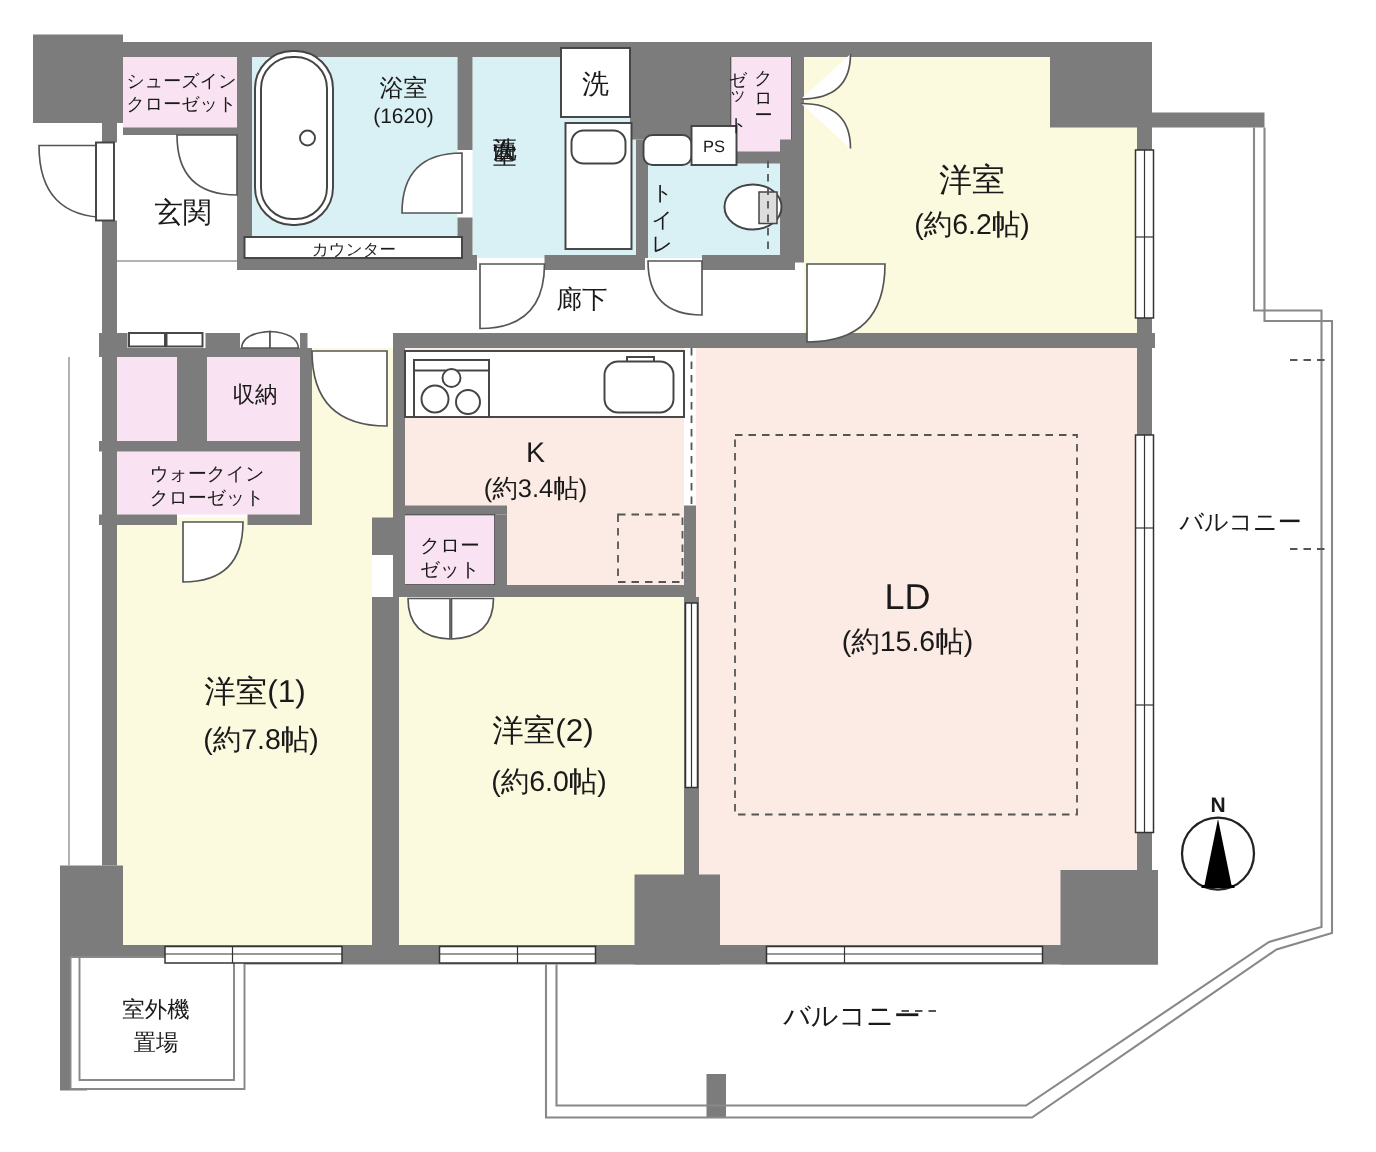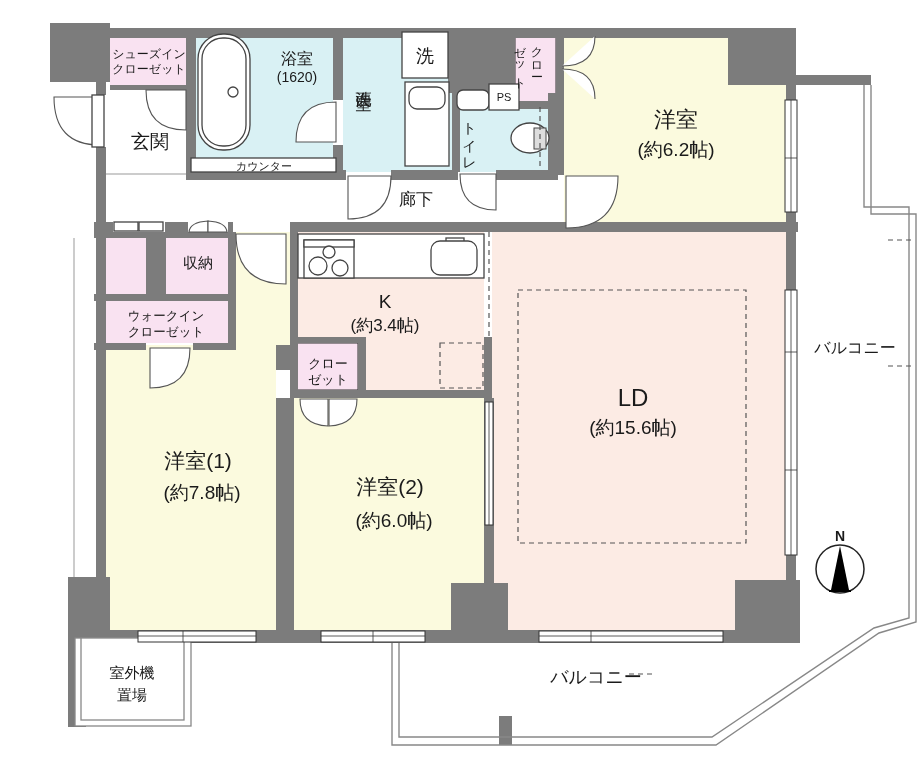--- a/index.html
+++ b/index.html
@@ -1,16 +1,16 @@
 <!DOCTYPE html>
 <html><head>
 <meta charset="utf-8">
 <style>
   html,body{margin:0;padding:0;background:#ffffff;}
-  .stage{position:relative;width:797px;height:768px;background:#fff;font-family:"Liberation Sans","DejaVu Sans",sans-serif;padding-left:28px;}
+  .stage{position:relative;width:797px;height:768px;background:#fff;font-family:"Liberation Sans","DejaVu Sans",sans-serif;}
   svg text{font-family:"Liberation Sans","DejaVu Sans",sans-serif;fill:#1a1a1a;}
   .lbl{text-anchor:middle;}
   .vtext{writing-mode:vertical-rl;text-orientation:upright;letter-spacing:2px;}
   .wall{fill:#7c7c7c;}
   .fixture{fill:#ffffff;stroke:#444;stroke-width:1.3;}
   .doorpie{fill:#ffffff;stroke:#555;stroke-width:1.1;}
   .win{fill:#ffffff;stroke:#333;stroke-width:1;}
   .winline{stroke:#333;stroke-width:0.8;}
   .dash{fill:none;stroke:#555;stroke-width:1.2;stroke-dasharray:5 4;}
   .balc{fill:none;stroke:#888;stroke-width:1.4;}

